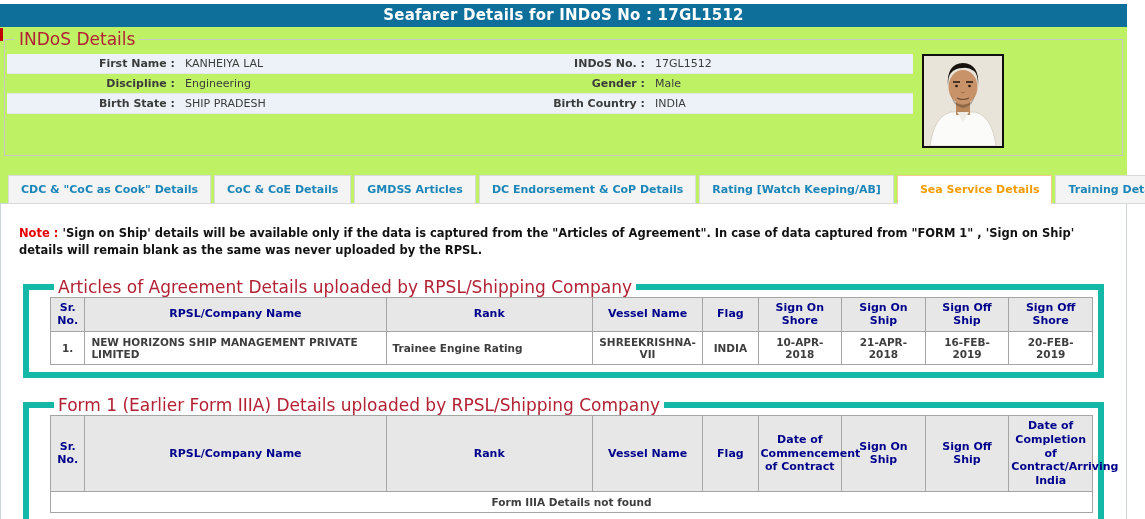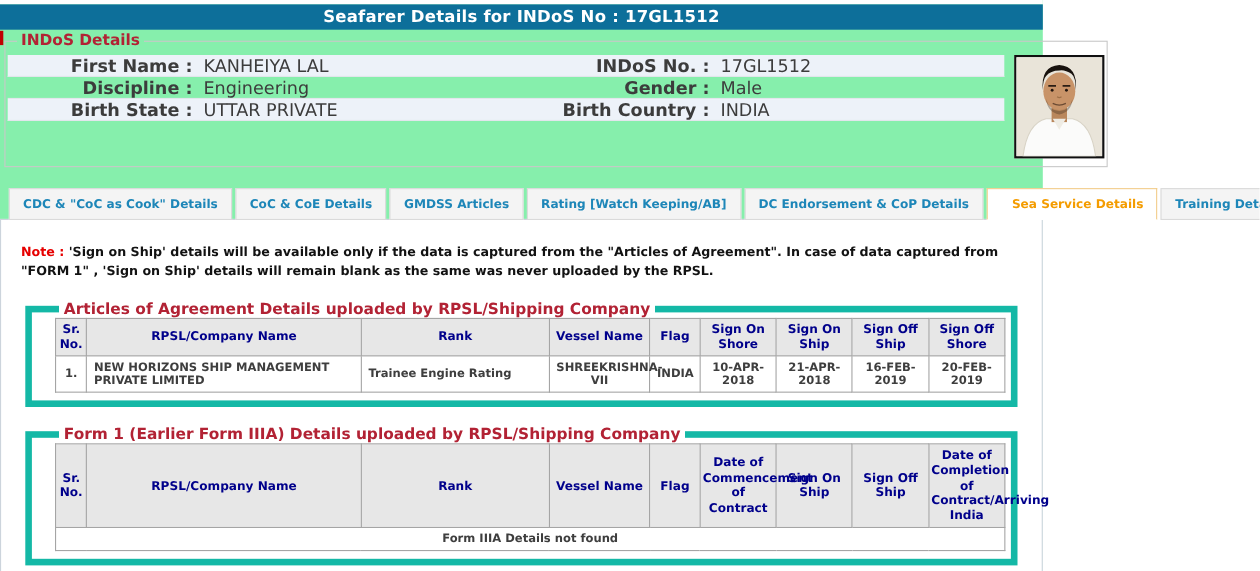--- a/index.html
+++ b/index.html
@@ -1,32 +1,32 @@
 <!DOCTYPE html>
 <html><head>
 <meta charset="utf-8">
 <style>
   * { box-sizing: border-box; margin: 0; padding: 0; }
   html,body { width:1145px; height:519px; overflow:hidden; background:#fff;
     font-family:"DejaVu Sans","Liberation Sans",sans-serif; }
-  .page { position:relative; width:948px; height:519px; background:#86efac; }
+  .page { position:relative; width:1127px; height:519px; background:#bef264; }
 
   
   .top-strip { height:4px; background:#fff; }
   .title-bar { height:23px; background:#0d6f9a; color:#fff; text-align:center;
     font-size:15px; font-weight:bold; line-height:23px; letter-spacing:.2px; }
   .red-tick { position:absolute; left:0; top:28px; width:3px; height:13px; background:#c00000; }
 
   
   fieldset.indos-fs { margin:2px 4px 0 4px; border:1px solid #c8c8c8; padding:2px 2px 7px 2px; position:relative; }
   fieldset.indos-fs legend, fieldset.tbl-fs legend {
-    font-size:14px; font-weight:bold; color:#b22234; padding:0 4px; margin-left:8px; }
+    font-size:17px; font-weight:normal; color:#b22234; padding:0 4px; margin-left:8px; }
   .indos-body { display:flex; align-items:flex-start; }
   .indos-rows { width:906px; margin-top:3px; }
-  .indos-row { display:flex; min-height:19px; line-height:19px; font-size:16px;
+  .indos-row { display:flex; min-height:19px; line-height:19px; font-size:11px;
     color:#3c3c3c; border-bottom:1px solid #e2e6ec; }
   .indos-row:nth-child(odd) { background:#edf2f9; }
   .indos-row .l1 { width:168px; text-align:right; font-weight:bold; }
   .indos-row .v1 { width:278px; padding-left:10px; }
   .indos-row .l2 { width:192px; text-align:right; font-weight:bold; }
   .indos-row .v2 { flex:1; padding-left:10px; }
   .photo-box { margin-left:9px; margin-top:3px; width:82px; height:94px;
     border:2px solid #101010; background:#fff; flex:none; }
   .photo-box svg { display:block; width:100%; height:100%; }
 
@@ -81,21 +81,21 @@
             <span class="v2">17GL1512</span>
           </div>
           <div class="indos-row">
             <span class="l1">Discipline :</span>
             <span class="v1">Engineering</span>
             <span class="l2">Gender :</span>
             <span class="v2">Male</span>
           </div>
           <div class="indos-row">
             <span class="l1">Birth State :</span>
-            <span class="v1">UTTAR PRIVATE</span>
+            <span class="v1">SHIP PRADESH</span>
             <span class="l2">Birth Country :</span>
             <span class="v2">INDIA</span>
           </div>
         </div>
       <div class="photo-box">
         <svg viewBox="0 0 78 90" preserveAspectRatio="none">
           <rect x="0" y="0" width="78" height="90" fill="#e9e4d9"></rect>
           <path d="M6,90 Q10,60 27,56 L51,56 Q68,60 72,90 Z" fill="#fbfbfa" stroke="#d8d3c6" stroke-width="1"></path>
           <rect x="32" y="44" width="14" height="15" fill="#b9875c"></rect>
           <path d="M33,56 L39,66 L45,56 Z" fill="#efece4"></path>
@@ -110,22 +110,22 @@
           <path d="M27,38 Q30,49 39,49 Q48,49 51,38 Q50,50 39,52 Q28,50 27,38 Z" fill="#3c2b1e" opacity="0.35"></path>
         </svg>
       </div>
     </div>
   </fieldset>
 
   <div class="tab-strip">
       <div class="tab">CDC &amp; "CoC as Cook" Details</div>
       <div class="tab">CoC &amp; CoE Details</div>
       <div class="tab">GMDSS Articles</div>
+      <div class="tab">DC Endorsement &amp; CoP Details</div>
       <div class="tab">Rating [Watch Keeping/AB]</div>
-      <div class="tab">DC Endorsement &amp; CoP Details</div>
       <div class="tab active">Sea Service Details</div>
       <div class="tab">Training Details</div>
     </div>
 
   <div class="panel">
     <div class="note">
       <span class="note-prefix">Note :</span><span> 'Sign on Ship' details will be available only if the data is captured from the "Articles of Agreement". In case of data captured from "FORM 1" , 'Sign on Ship' details will remain blank as the same was never uploaded by the RPSL.</span>
     </div>
 
     <fieldset class="tbl-fs">

